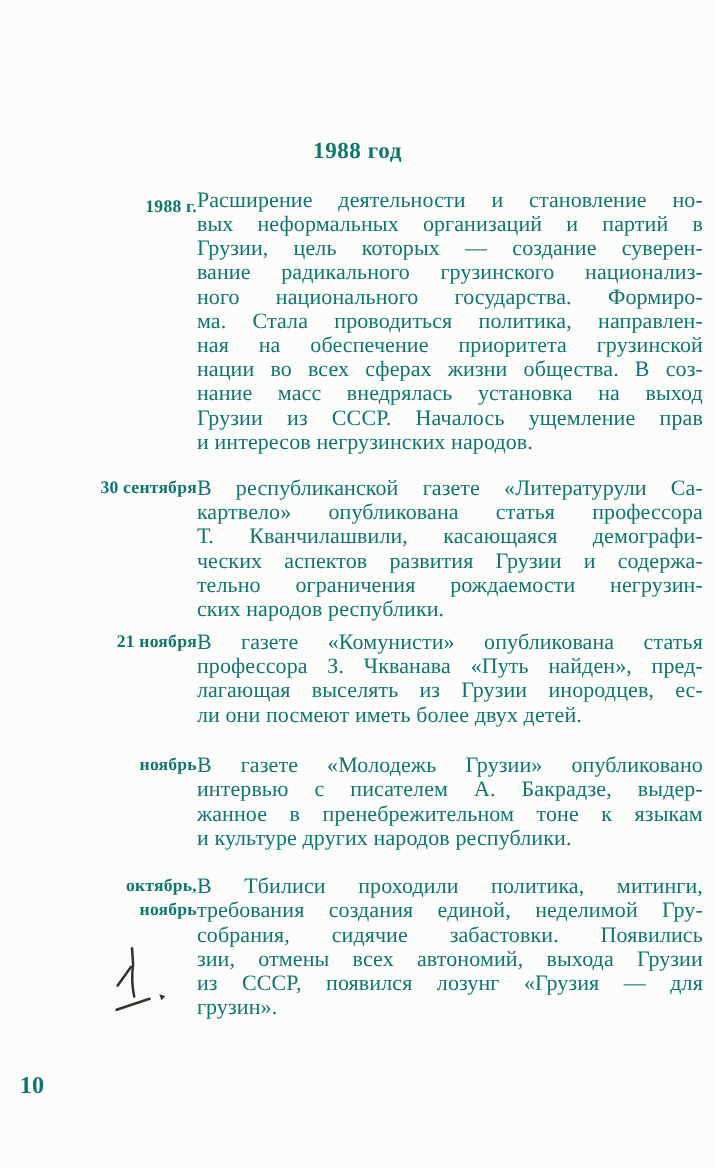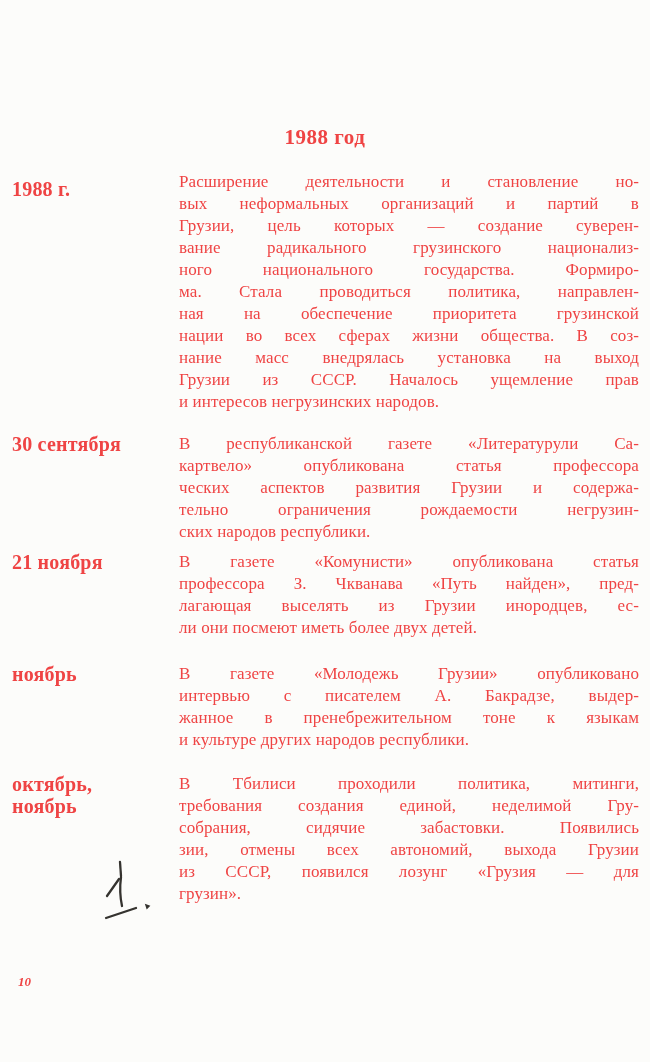--- a/index.html
+++ b/index.html
@@ -1,21 +1,21 @@
 <!DOCTYPE html>
 <html><head>
 <meta charset="utf-8">
 <style>
   html, body { margin: 0; padding: 0; }
   .page {
     position: relative;
     width: 650px;
     height: 1062px;
     background: #fcfcfa;
-    color: #ef4444;
+    color: #0f766e;
     font-family: "Liberation Serif", serif;
     overflow: hidden;
   }
   .title {
     position: absolute;
     top: 126px;
     left: 0;
     width: 650px;
     text-align: center;
     font-size: 21px;
@@ -30,47 +30,47 @@
     width: 627px;
   }
   .entry { display: flex; align-items: flex-start; }
   .entry + .entry { margin-top: 20px; }
   .entry:nth-child(3) { margin-top: 8px; }
   .entry:nth-child(4) { margin-top: 24px; }
   .entry:nth-child(5) { margin-top: 22px; }
   .date {
     width: 167px;
     flex: 0 0 167px;
-    font-size: 20px;
+    font-size: 16px;
     font-weight: 700;
     letter-spacing: 0.2px;
+    text-align: right;
   }
   .entry:first-child .date { padding-top: 7px; }
   .date .tline { line-height: 22px; height: 22px; white-space: nowrap; }
   .body {
     width: 460px;
     flex: 0 0 460px;
-    font-size: 17px;
+    font-size: 20px;
   }
   .body .tline {
     line-height: 22px;
     height: 22px;
     text-align: justify;
     text-align-last: justify;
     white-space: nowrap;
     letter-spacing: 0.1px;
   }
   .body .tline.last { text-align-last: left; }
   .pagenum {
     position: absolute;
     left: 18px;
     top: 974px;
-    font-size: 13px;
+    font-size: 22px;
     font-weight: 700;
-    font-style: italic;
   }
   .scribble {
     position: absolute;
     left: 98px;
     top: 854px;
     width: 62px;
     height: 72px;
   }
 </style>
 </head>
@@ -101,20 +101,21 @@
         </div>
     </div>
 
     <div class="entry">
       <div class="date">
           <div class="tline last">30 сентября</div>
         </div>
       <div class="body">
           <div class="tline">В республиканской газете «Литературули Са-</div>
           <div class="tline">картвело» опубликована статья профессора</div>
+          <div class="tline">Т. Кванчилашвили, касающаяся демографи-</div>
           <div class="tline">ческих аспектов развития Грузии и содержа-</div>
           <div class="tline">тельно ограничения рождаемости негрузин-</div>
           <div class="tline last">ских народов республики.</div>
         </div>
     </div>
 
     <div class="entry">
       <div class="date">
           <div class="tline last">21 ноября</div>
         </div>

